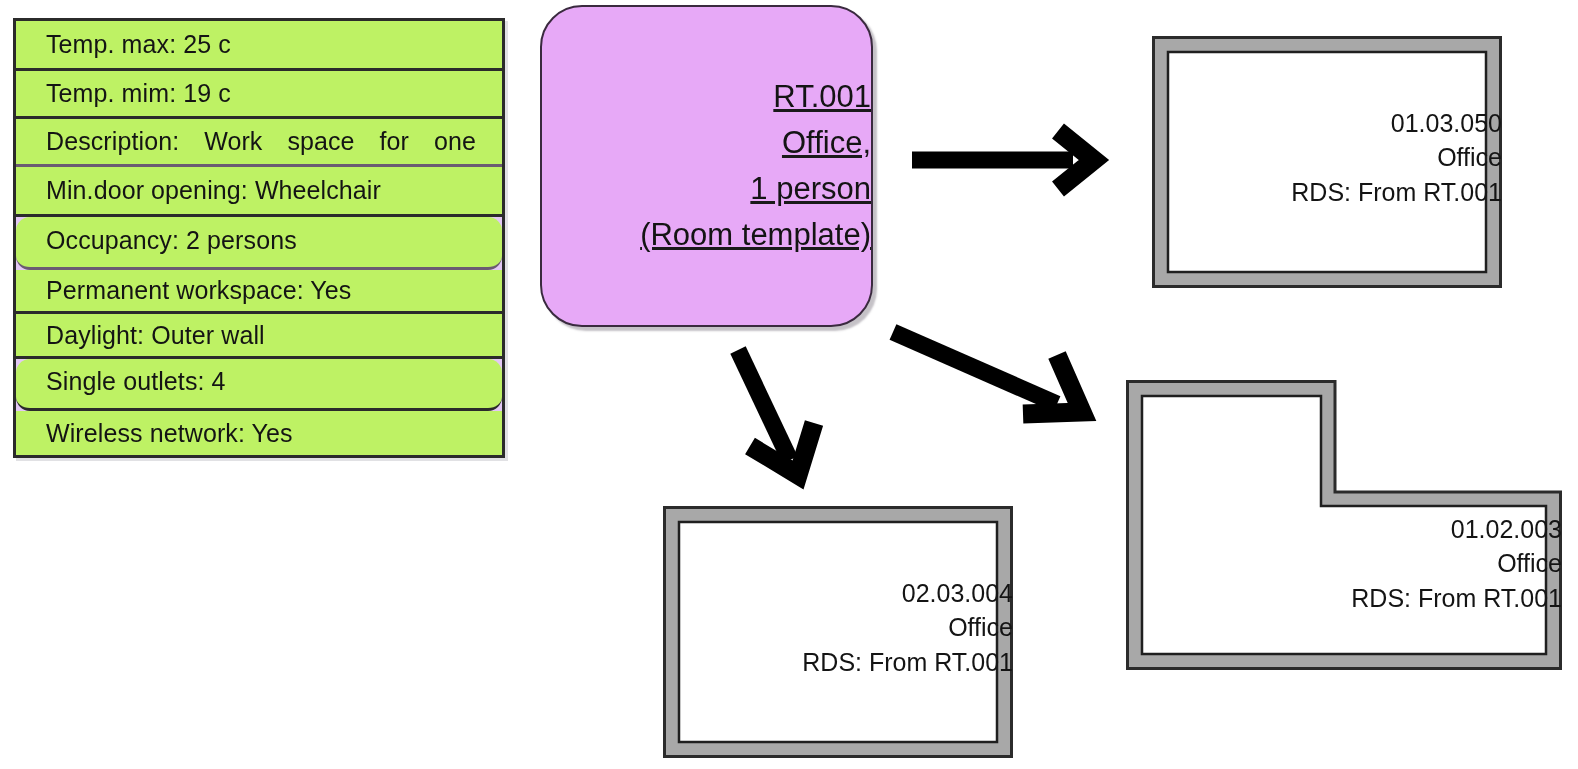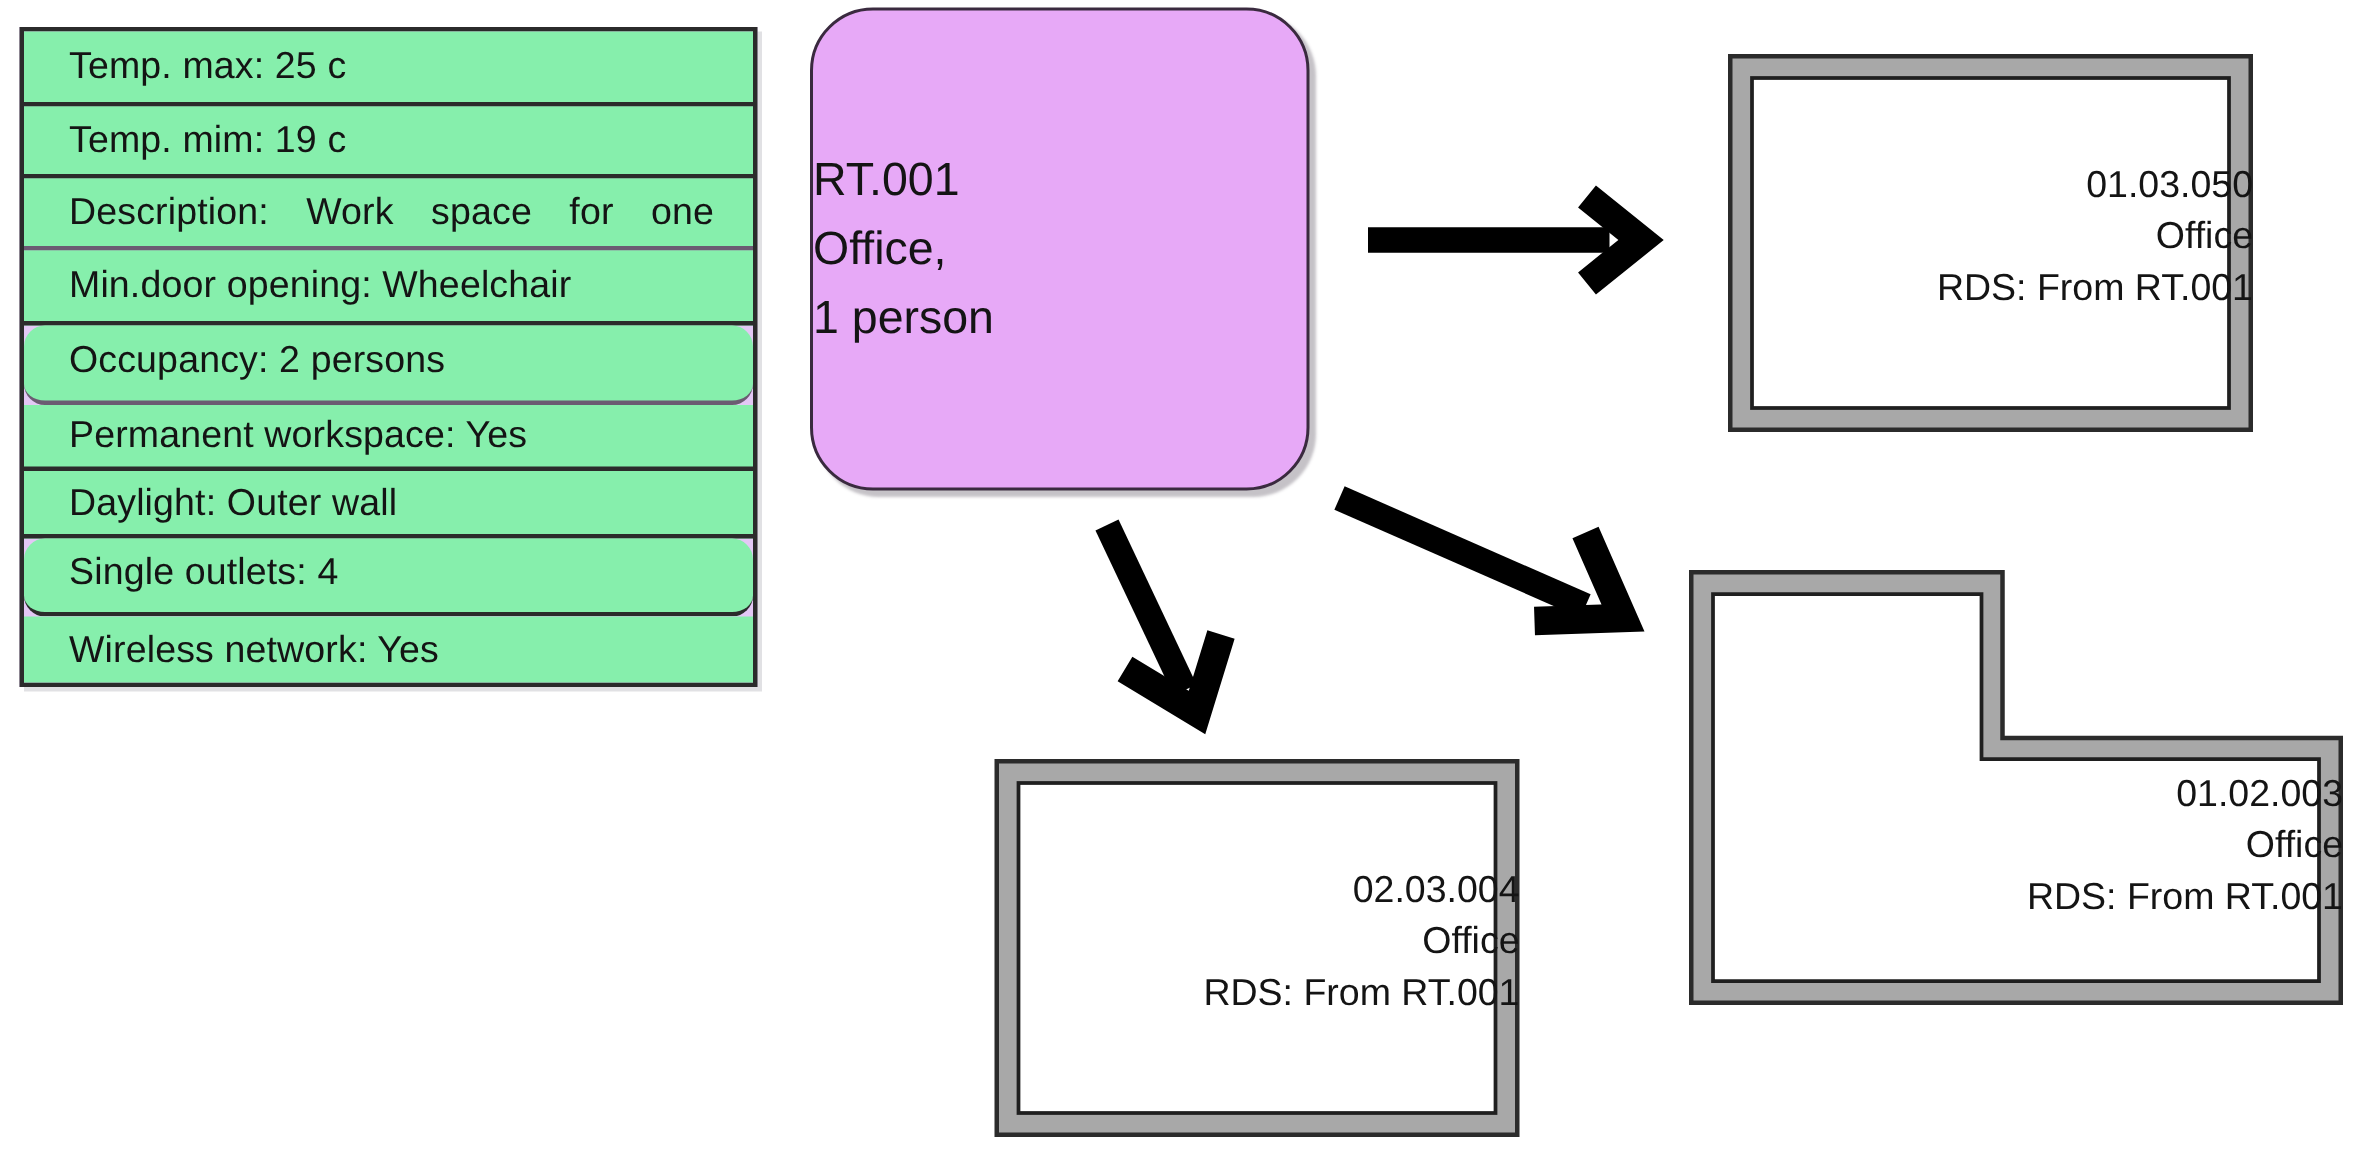--- a/index.html
+++ b/index.html
@@ -27,21 +27,21 @@
     box-sizing: border-box;
     border: 3px solid #2b2b2b;
     background: #e3c8f5;
     box-shadow: 3px 3px 0 rgba(200,200,205,0.55);
     display: flex;
     flex-direction: column;
   }
   .prop-row {
     position: relative;
     box-sizing: border-box;
-    background: #86efac;
+    background: #bef264;
     border-bottom: 3px solid #2b2b2b;
     display: flex;
     align-items: center;
     padding: 0 4px 0 30px;
     overflow: hidden;
   }
   .prop-row:last-child { border-bottom: none; text-align: center; }
   .prop-row.thin-div { border-bottom-color: #6b5b72; border-bottom-width: 3px; }
   .prop-row .ptext {
     font-size: 25px;
@@ -68,23 +68,24 @@
     top: 5px;
     width: 333px;
     height: 322px;
     box-sizing: border-box;
     background: #e7a9f7;
     border: 2px solid #3a2a3f;
     border-radius: 42px;
     box-shadow: 4px 4px 2px rgba(90,80,95,0.35);
     display: flex;
     flex-direction: column;
-    align-items: flex-start;
+    align-items: flex-end;
     justify-content: center;
     text-align: center;
+    text-decoration: underline;
   }
   #template-box .tline {
     font-size: 31px;
     line-height: 1.48;
     color: #141414;
     white-space: nowrap;
   }
 
   
   .room {
@@ -139,20 +140,21 @@
   </div>
   <div class="prop-row" style="height:44px">
     <span class="ptext">Wireless network: Yes</span>
   </div>
 </div>
 
 <div id="template-box">
   <div class="tline">RT.001</div>
   <div class="tline">Office,</div>
   <div class="tline">1 person</div>
+  <div class="tline">(Room template)</div>
 </div>
 
 <div class="room" style="left:1152px; top:36px; width:350px; height:252px;">
   <svg width="350" height="252" viewBox="0 0 350 252" aria-hidden="true">
 
     <rect x="1.5" y="1.5" width="347" height="249" fill="#a8a8a8" stroke="#2b2b2b" stroke-width="3"></rect>
 
     <rect x="16" y="16" width="318" height="220" fill="#ffffff" stroke="#1f1f1f" stroke-width="2.5"></rect>
   </svg>
   <div class="room-label" style="top:70px;">

